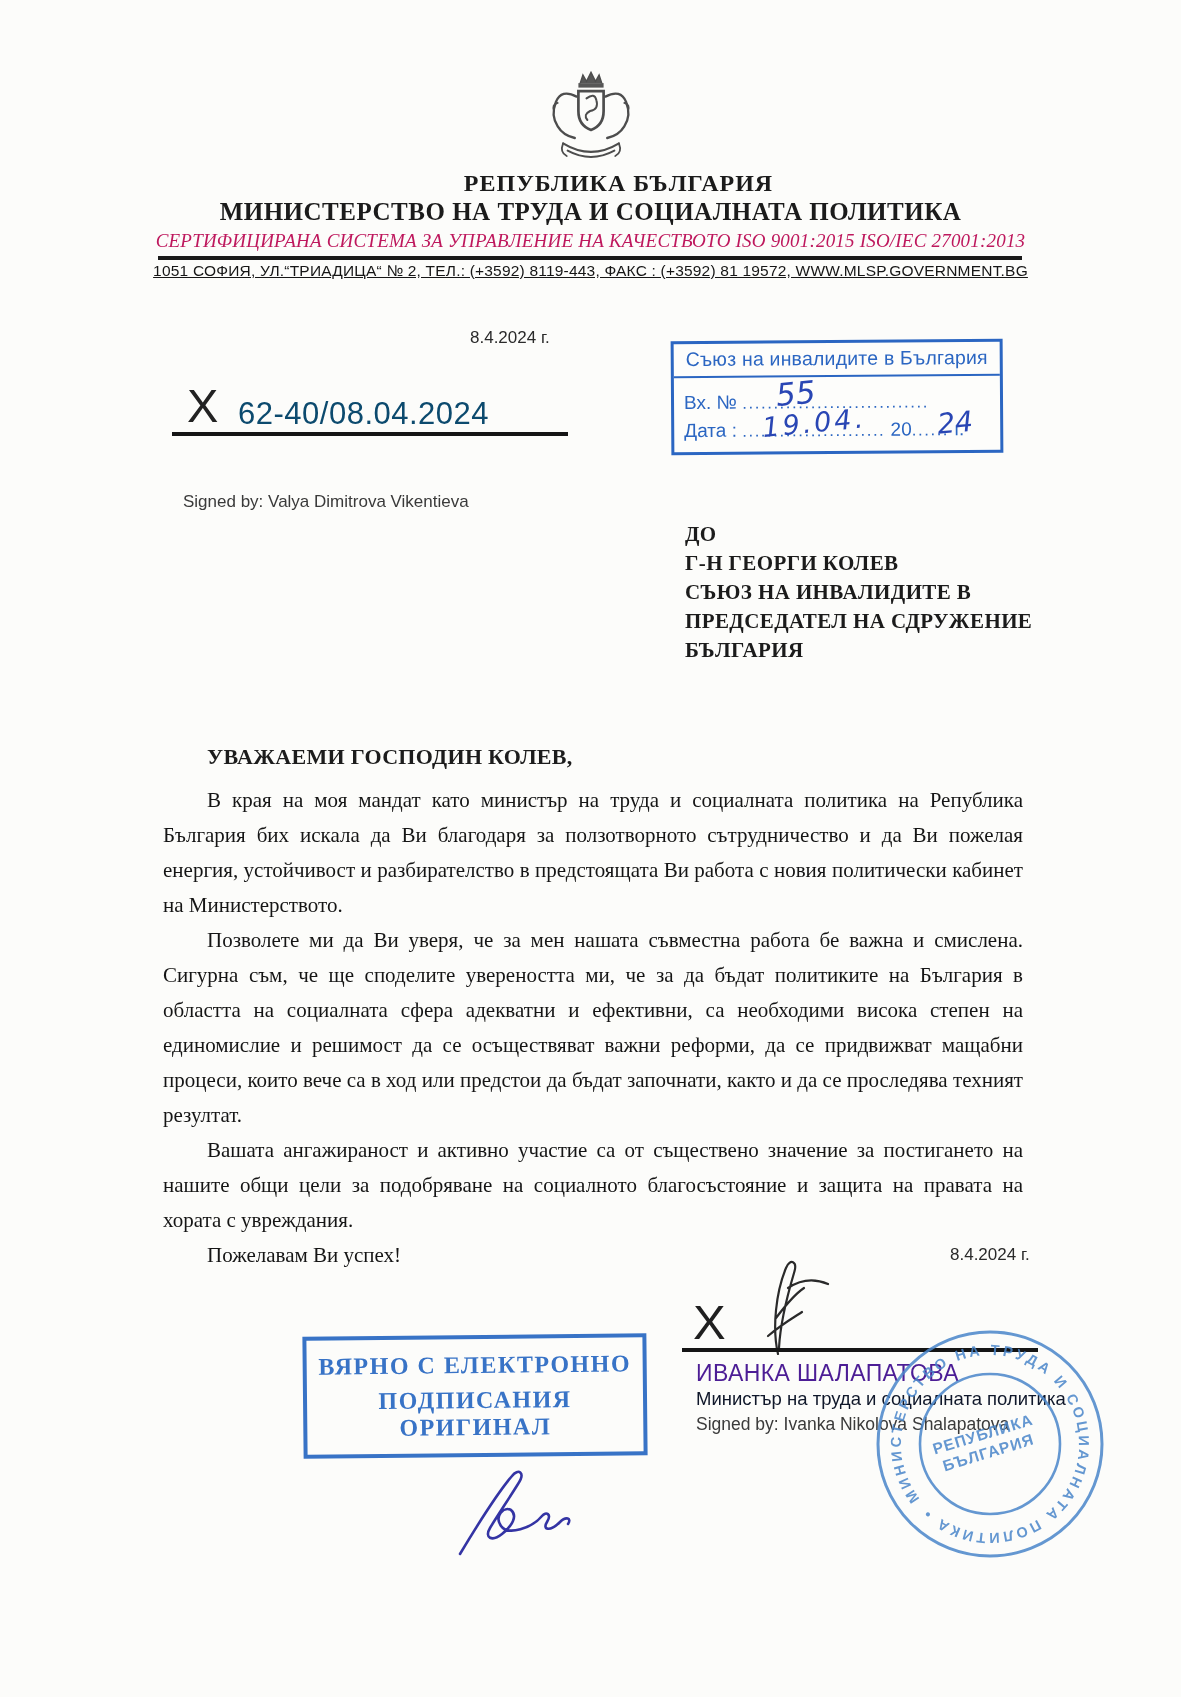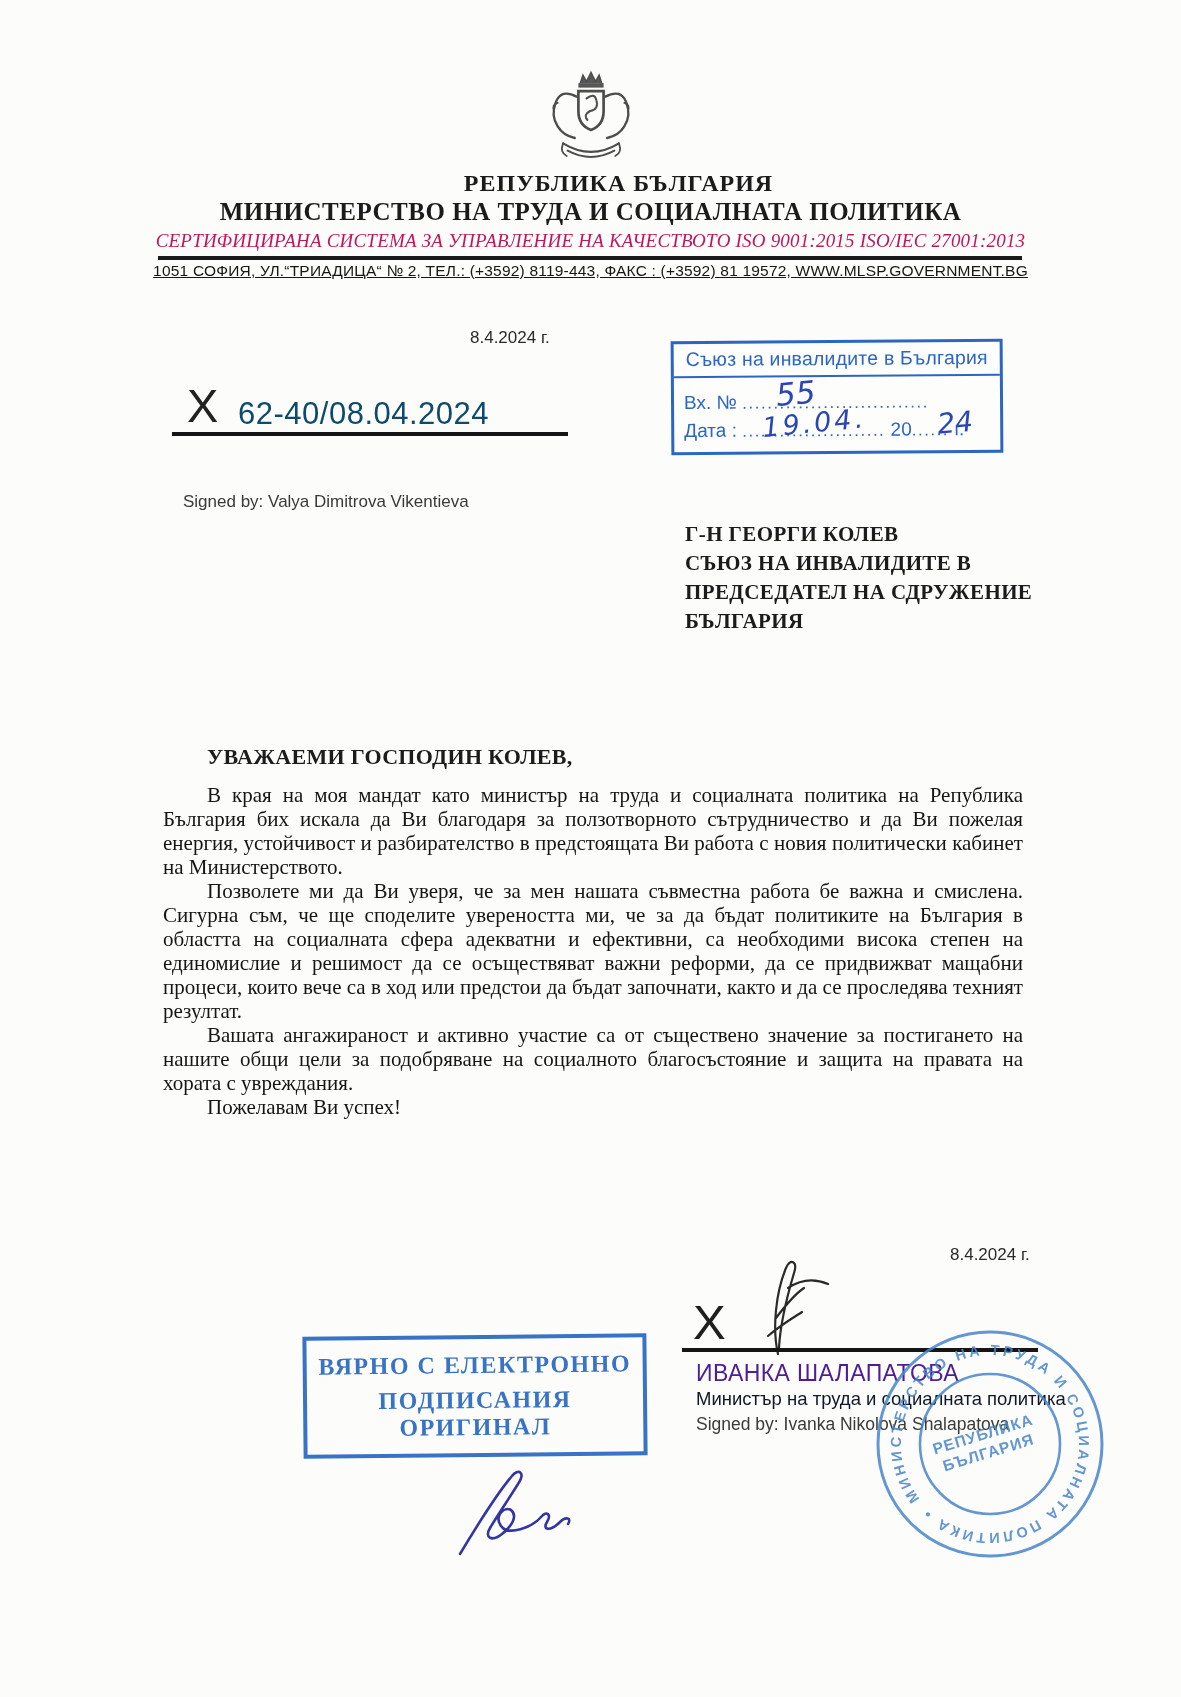--- a/index.html
+++ b/index.html
@@ -46,21 +46,21 @@
     color:#2946b4;transform:rotate(-5deg);}
   .hw-entry{left:92px;top:-16px;font-size:31px;}
   .hw-date{left:78px;top:-12px;font-size:27px;letter-spacing:3px;}
   .hw-year{left:253px;top:-12px;font-size:28px;}
   
   .addressee{position:absolute;top:520px;left:685px;width:400px;
     font-size:21px;font-weight:bold;line-height:29px;letter-spacing:.4px;color:#1b1b1b;}
   
   .body-block{position:absolute;top:744px;left:163px;width:860px;}
   .salutation{font-size:22px;font-weight:bold;letter-spacing:.3px;margin:0 0 13px 44px;}
-  .body-block p{margin:0;font-size:21px;line-height:24px;text-align:justify;
+  .body-block p{margin:0;font-size:21px;line-height:35px;text-align:justify;
     text-indent:44px;color:#151515;}
   
   .sig-date{position:absolute;top:1245px;left:950px;
     font-family:"Liberation Sans", sans-serif;font-size:17px;color:#2a2a2a;}
   .sig-x{position:absolute;top:1294px;left:693px;
     font-family:"Liberation Sans", sans-serif;font-size:49px;color:#1f1f1f;}
   .sig-squiggle{position:absolute;top:1258px;left:748px;}
   .sig-line{position:absolute;top:1348px;left:682px;width:356px;height:4px;background:#151515;}
   .sig-name{position:absolute;top:1360px;left:696px;
     font-family:"Liberation Sans", sans-serif;font-size:23px;color:#4c1d95;letter-spacing:.4px;}
@@ -122,20 +122,21 @@
         <span>Дата :</span>
         <span class="dots">.......................</span>
         <span>20</span><span class="dots">......</span><span> г.</span>
         <span class="hw hw-date">19.04.</span>
         <span class="hw hw-year">24</span>
       </div>
     </div>
   </div>
 
   <div class="addressee">
+    <div>ДО</div>
     <div>Г-Н ГЕОРГИ КОЛЕВ</div>
     <div>СЪЮЗ НА ИНВАЛИДИТЕ В</div>
     <div>ПРЕДСЕДАТЕЛ НА СДРУЖЕНИЕ</div>
     <div>БЪЛГАРИЯ</div>
   </div>
 
   <div class="body-block">
     <div class="salutation">УВАЖАЕМИ ГОСПОДИН КОЛЕВ,</div>
     <p>В края на моя мандат като министър на труда и социалната политика на Република България бих искала да Ви благодаря за ползотворното сътрудничество и да Ви пожелая енергия, устойчивост и разбирателство в предстоящата Ви работа с новия политически кабинет на Министерството.</p>
     <p>Позволете ми да Ви уверя, че за мен нашата съвместна работа бе важна и смислена. Сигурна съм, че ще споделите увереността ми, че за да бъдат политиките на България в областта на социалната сфера адекватни и ефективни, са необходими висока степен на единомислие и решимост да се осъществяват важни реформи, да се придвижват мащабни процеси, които вече са в ход или предстои да бъдат започнати, както и да се проследява техният резултат.</p>

